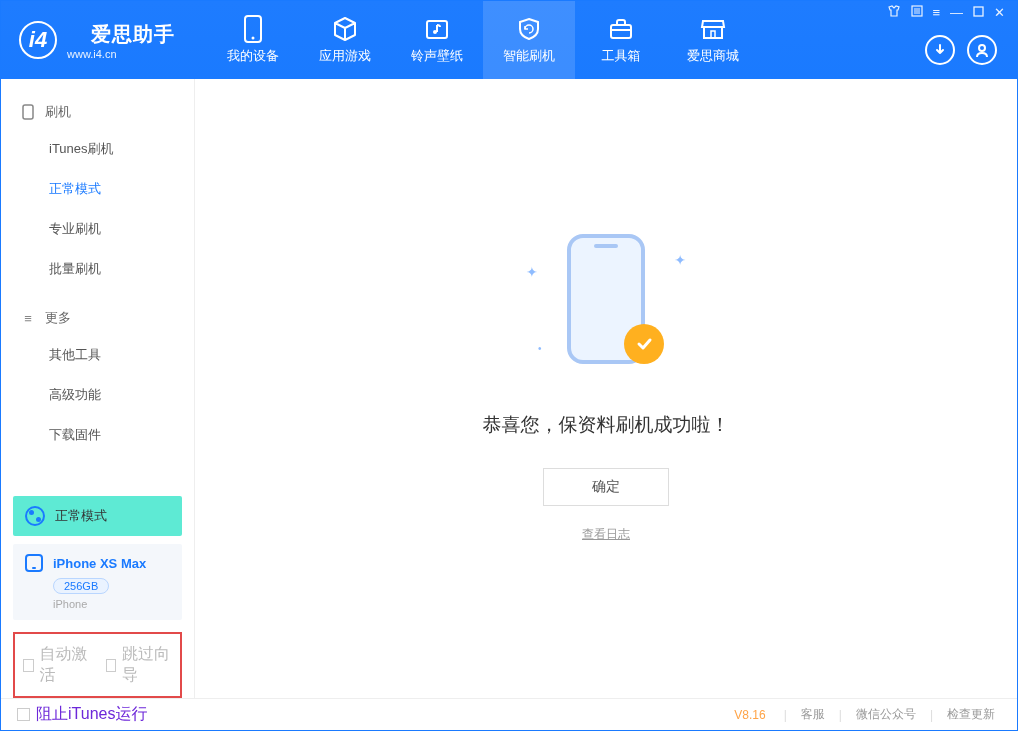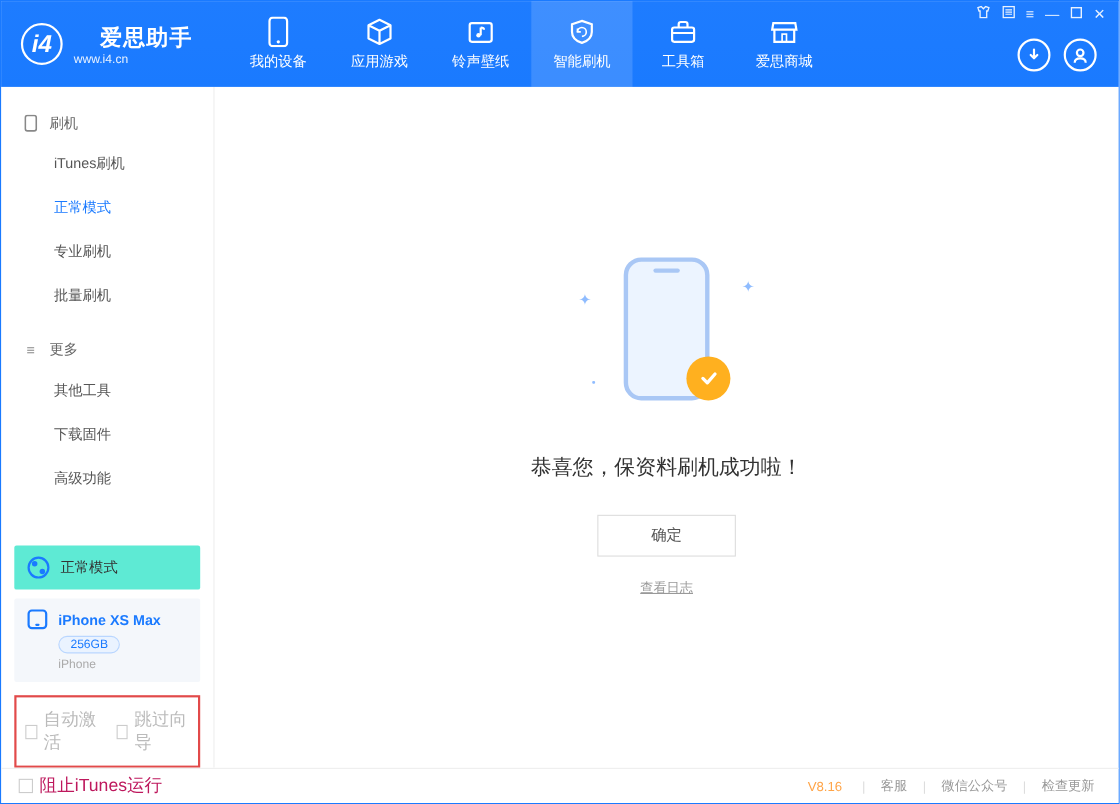--- a/index.html
+++ b/index.html
@@ -189,22 +189,22 @@
         <div class="side-item">iTunes刷机</div>
         <div class="side-item active">正常模式</div>
         <div class="side-item">专业刷机</div>
         <div class="side-item">批量刷机</div>
 
         <div class="group-title" style="margin-top:12px">
           <span class="gicon">≡</span>
           <span>更多</span>
         </div>
         <div class="side-item">其他工具</div>
+        <div class="side-item">高级功能</div>
         <div class="side-item">下载固件</div>
-        <div class="side-item">高级功能</div>
       </div>
 
       <div class="side-bottom">
         <div class="mode-card">
           <span class="mode-icon"></span>
           <span>正常模式</span>
         </div>
         <div class="device-card">
           <div class="device-row">
             <span class="dev-icon"></span>
@@ -239,21 +239,21 @@
         </div>
       </div>
       <div class="msg-title">恭喜您，保资料刷机成功啦！</div>
       <button class="ok-btn">确定</button>
       <a class="log-link">查看日志</a>
     </div>
   </div>
 
   <div class="footer">
     <div class="footer-left">
-      <label class="chk" style="color:#be185d">
+      <label class="chk" style="color:#6d28d9">
         <span class="chk-box"></span>
         <span>阻止iTunes运行</span>
       </label>
     </div>
     <div class="footer-right">
       <span class="ver">V8.16</span>
       <span class="sep">|</span>
       <a>客服</a>
       <span class="sep">|</span>
       <a>微信公众号</a>

